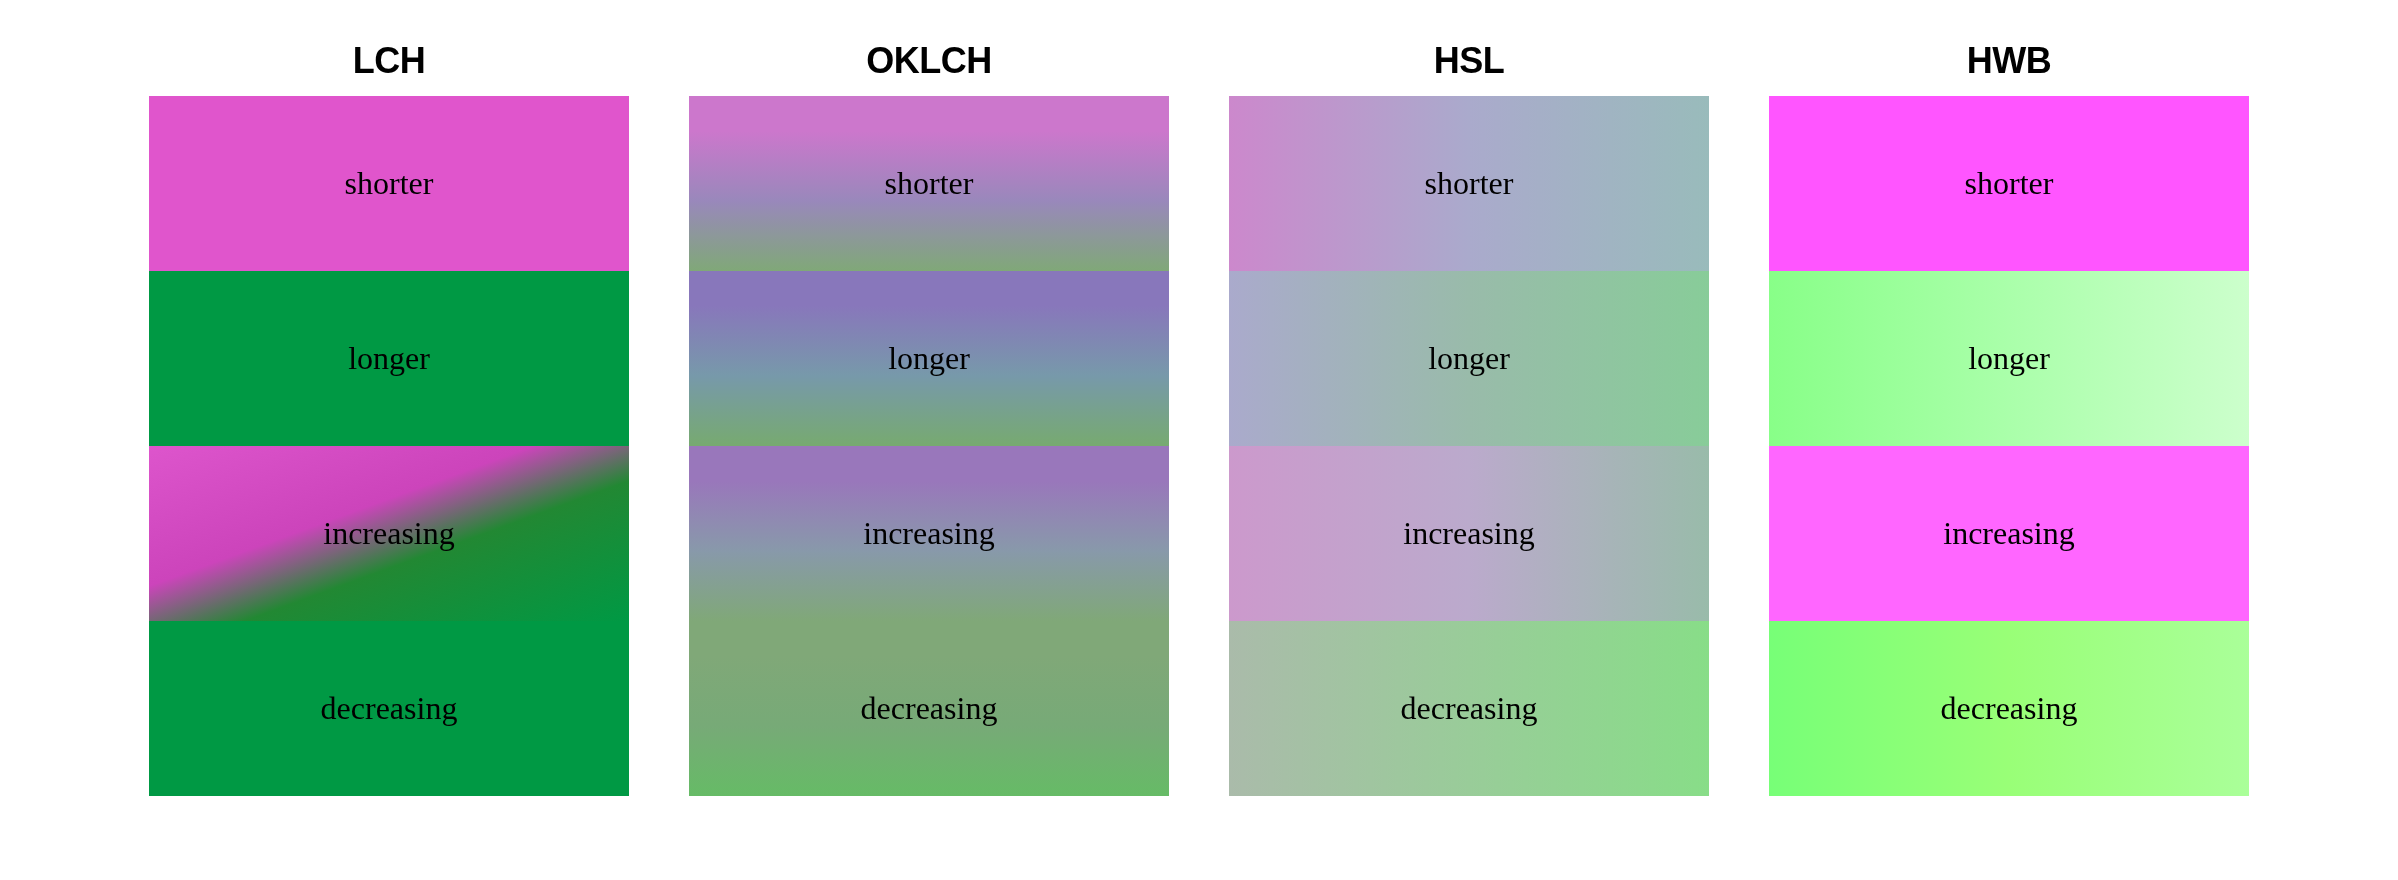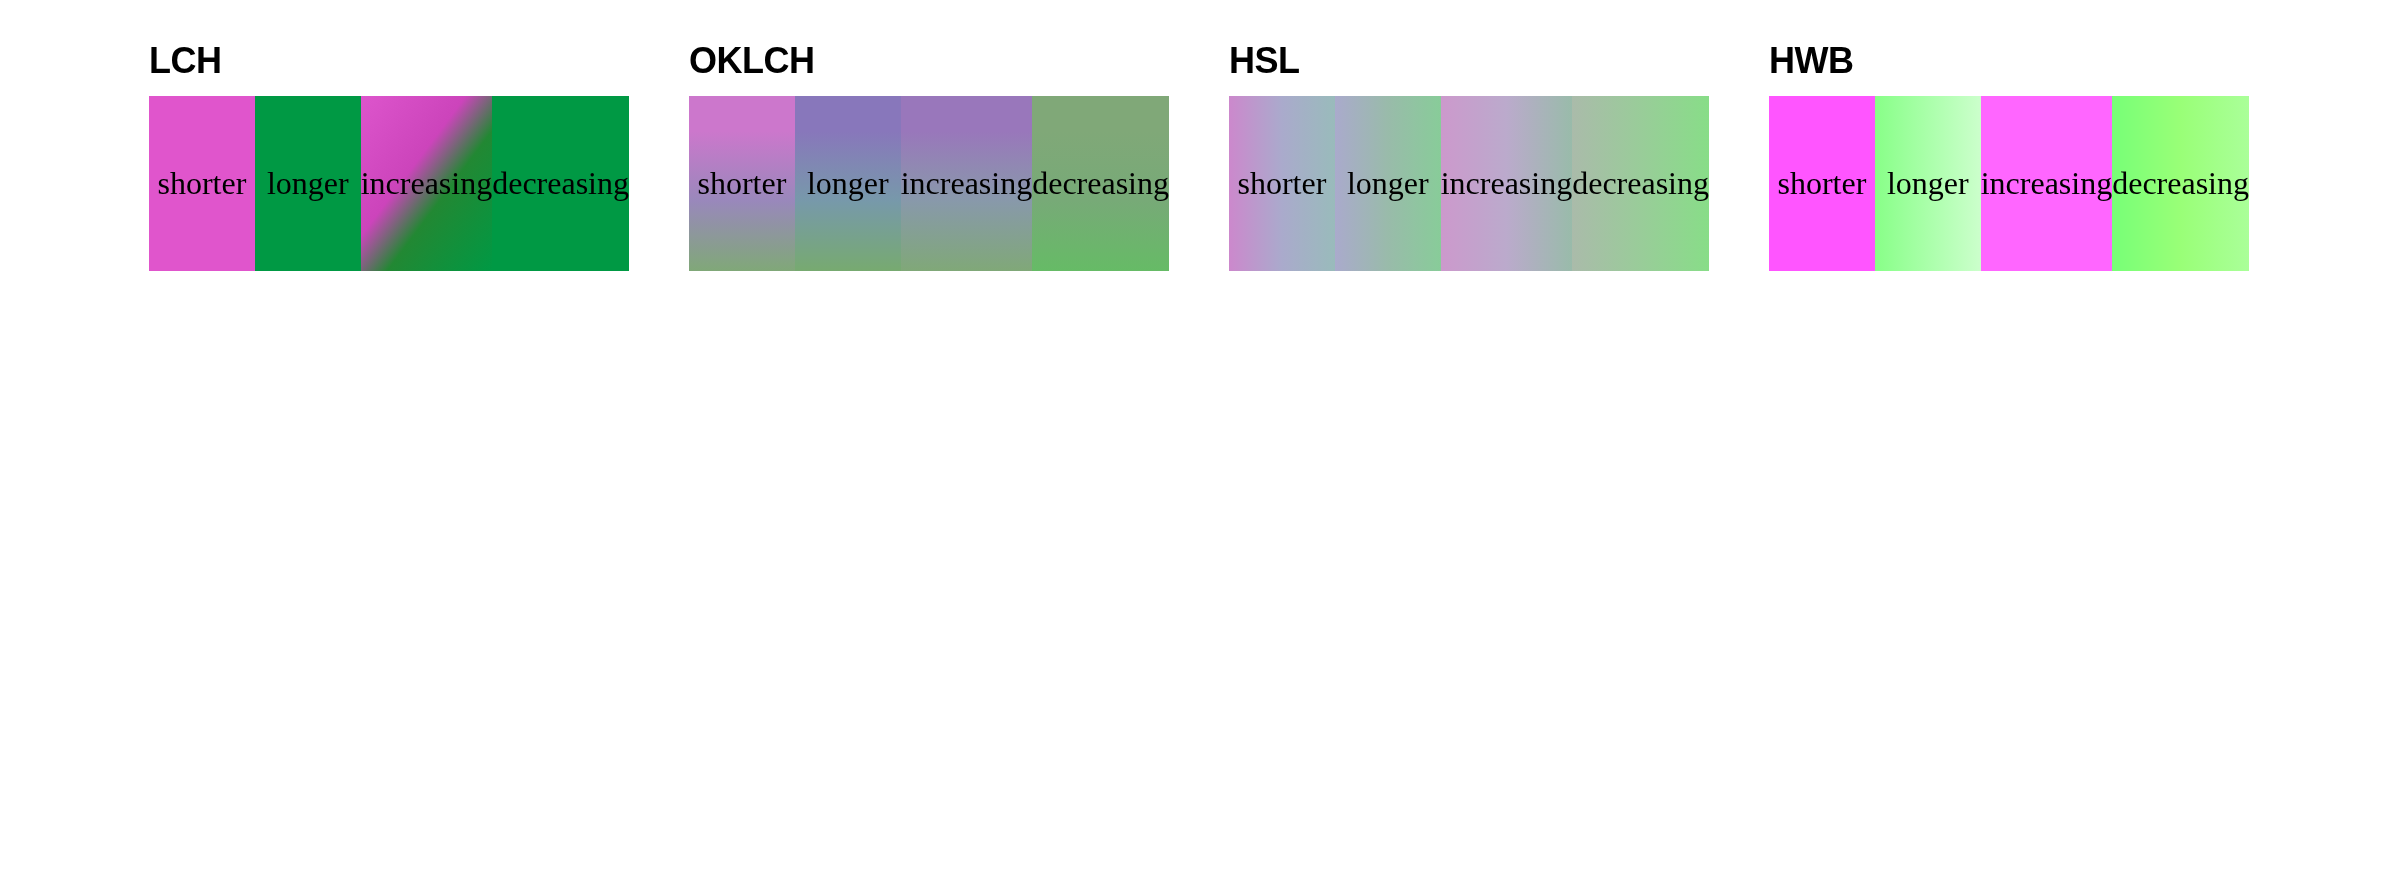--- a/index.html
+++ b/index.html
@@ -17,34 +17,34 @@
 
     .page-container {
       display: flex;
       gap: 60px;
       align-items: flex-start;
     }
 
     .color-group {
       display: flex;
       flex-direction: column;
-      align-items: flex-start;
+      align-items: center;
     }
 
     .group-title {
       font-size: 36px;
       font-weight: 900;
       margin-bottom: 14px;
       font-family: Arial, Helvetica, sans-serif;
       letter-spacing: -0.5px;
     }
 
     .color-stack {
       display: flex;
-      flex-direction: row;
+      flex-direction: column;
       width: 480px;
     }
 
     .color-cell {
       width: 100%;
       height: 175px;
       display: flex;
       align-items: center;
       justify-content: center;
     }

